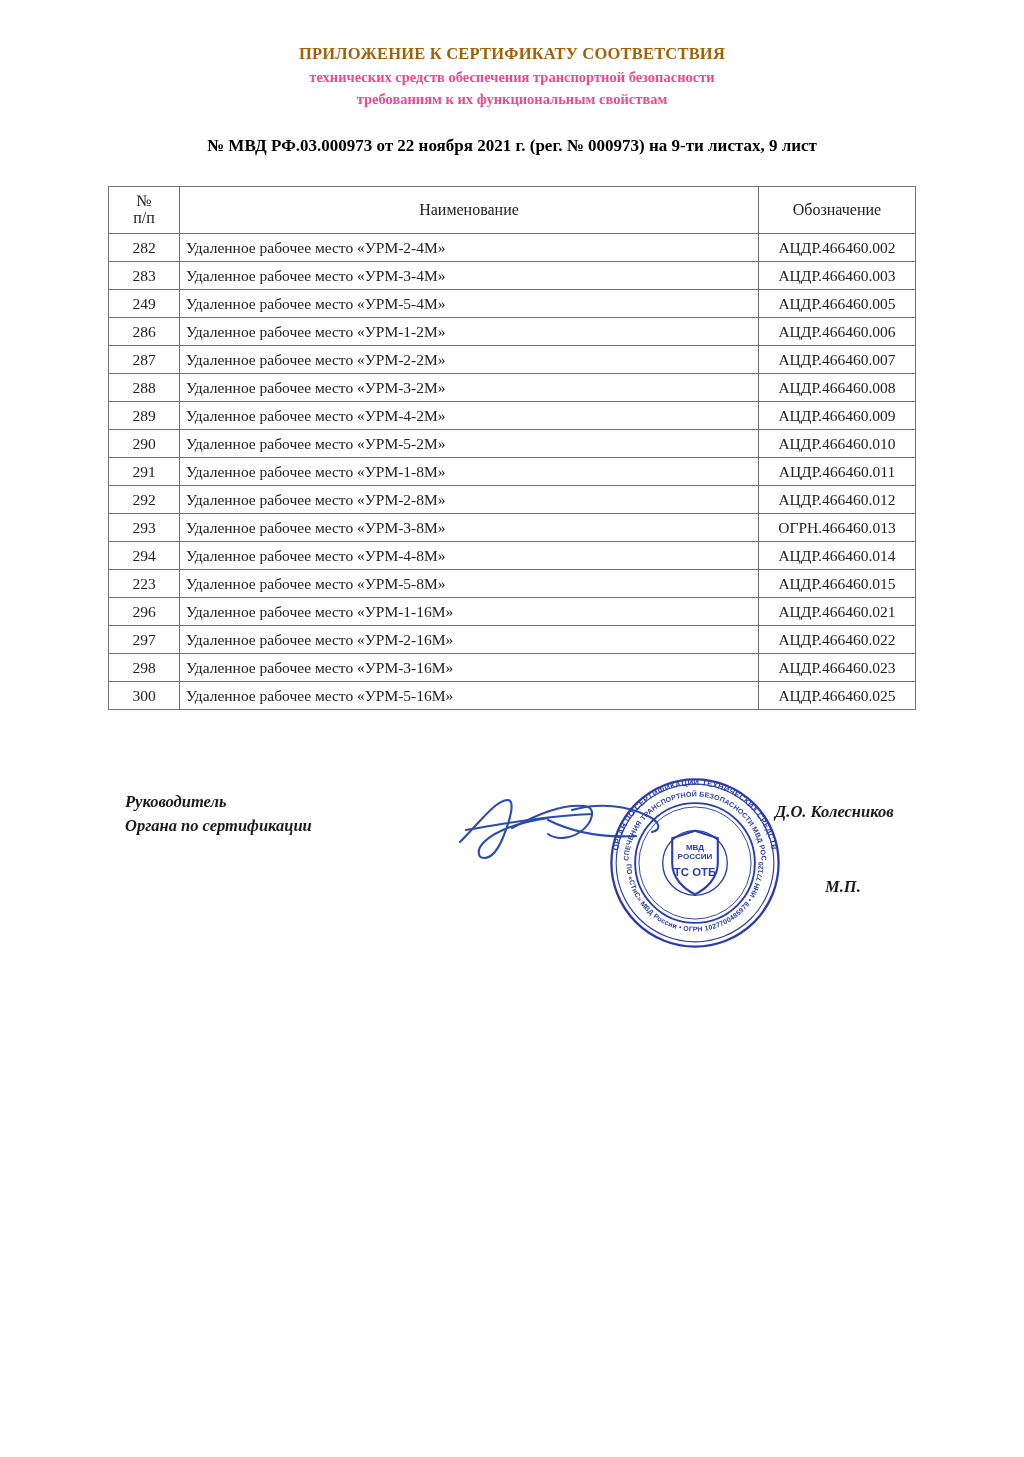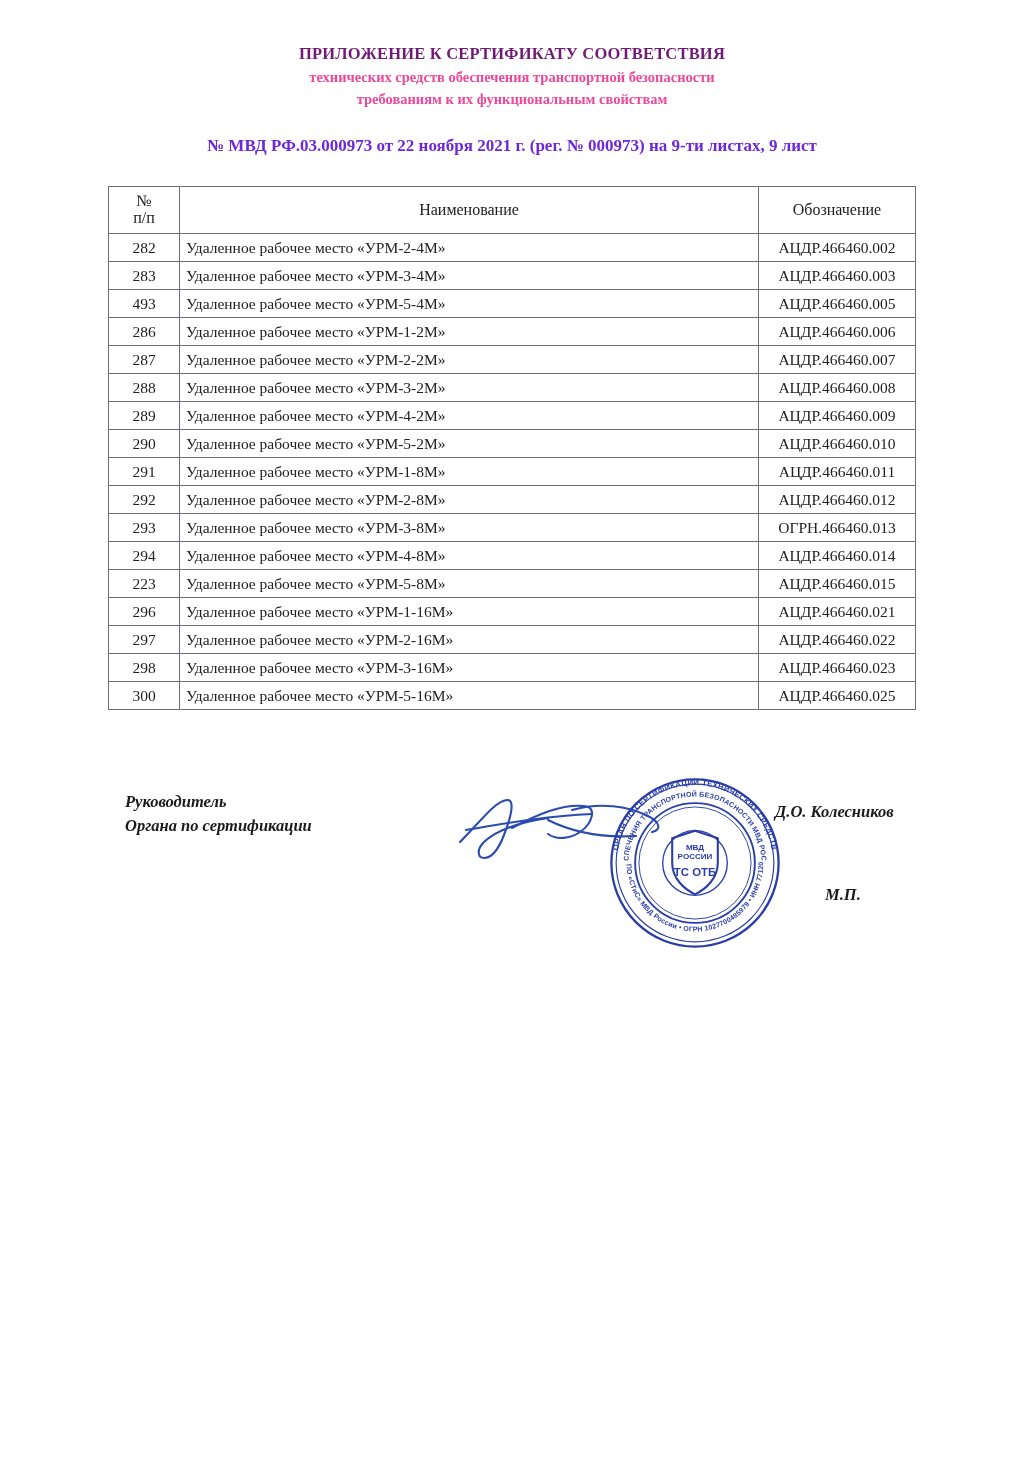--- a/index.html
+++ b/index.html
@@ -23,36 +23,36 @@
 
   
   .doc-header {
     text-align: center;
     margin-top: 44px;
   }
   .doc-header .line1 {
     font-weight: bold;
     font-size: 16.5px;
     letter-spacing: 0.2px;
-    color: #701a75;
+    color: #a16207;
   }
   .doc-header .line2,
   .doc-header .line3 {
     font-weight: bold;
     font-size: 14.5px;
     margin-top: 5px;
     color: #ec4899;
   }
 
   .doc-ref {
     text-align: center;
     font-weight: bold;
     font-size: 17px;
     margin-top: 28px;
-    color: #6d28d9;
+    color: #000000;
   }
 
   
   .table-wrap {
     margin: 30px auto 0 auto;
     width: 808px;
   }
   table.reg {
     border-collapse: collapse;
     width: 100%;
@@ -112,21 +112,21 @@
     position: absolute;
     left: 650px;
     top: 12px;
     font-style: italic;
     font-weight: bold;
     white-space: nowrap;
   }
   .mp {
     position: absolute;
     left: 700px;
-    top: 95px;
+    top: 87px;
     font-style: italic;
     font-weight: bold;
     font-size: 16.5px;
   }
 
   
   .stamp {
     position: absolute;
     left: 600px;
     top: 768px;
@@ -173,21 +173,21 @@
             <td class="col-num">282</td>
             <td class="col-name">Удаленное рабочее место «УРМ-2-4М»</td>
             <td class="col-code">АЦДР.466460.002</td>
           </tr>
           <tr>
             <td class="col-num">283</td>
             <td class="col-name">Удаленное рабочее место «УРМ-3-4М»</td>
             <td class="col-code">АЦДР.466460.003</td>
           </tr>
           <tr>
-            <td class="col-num">493</td>
+            <td class="col-num">249</td>
             <td class="col-name">Удаленное рабочее место «УРМ-5-4М»</td>
             <td class="col-code">АЦДР.466460.005</td>
           </tr>
           <tr>
             <td class="col-num">286</td>
             <td class="col-name">Удаленное рабочее место «УРМ-1-2М»</td>
             <td class="col-code">АЦДР.466460.006</td>
           </tr>
           <tr>
             <td class="col-num">287</td>

